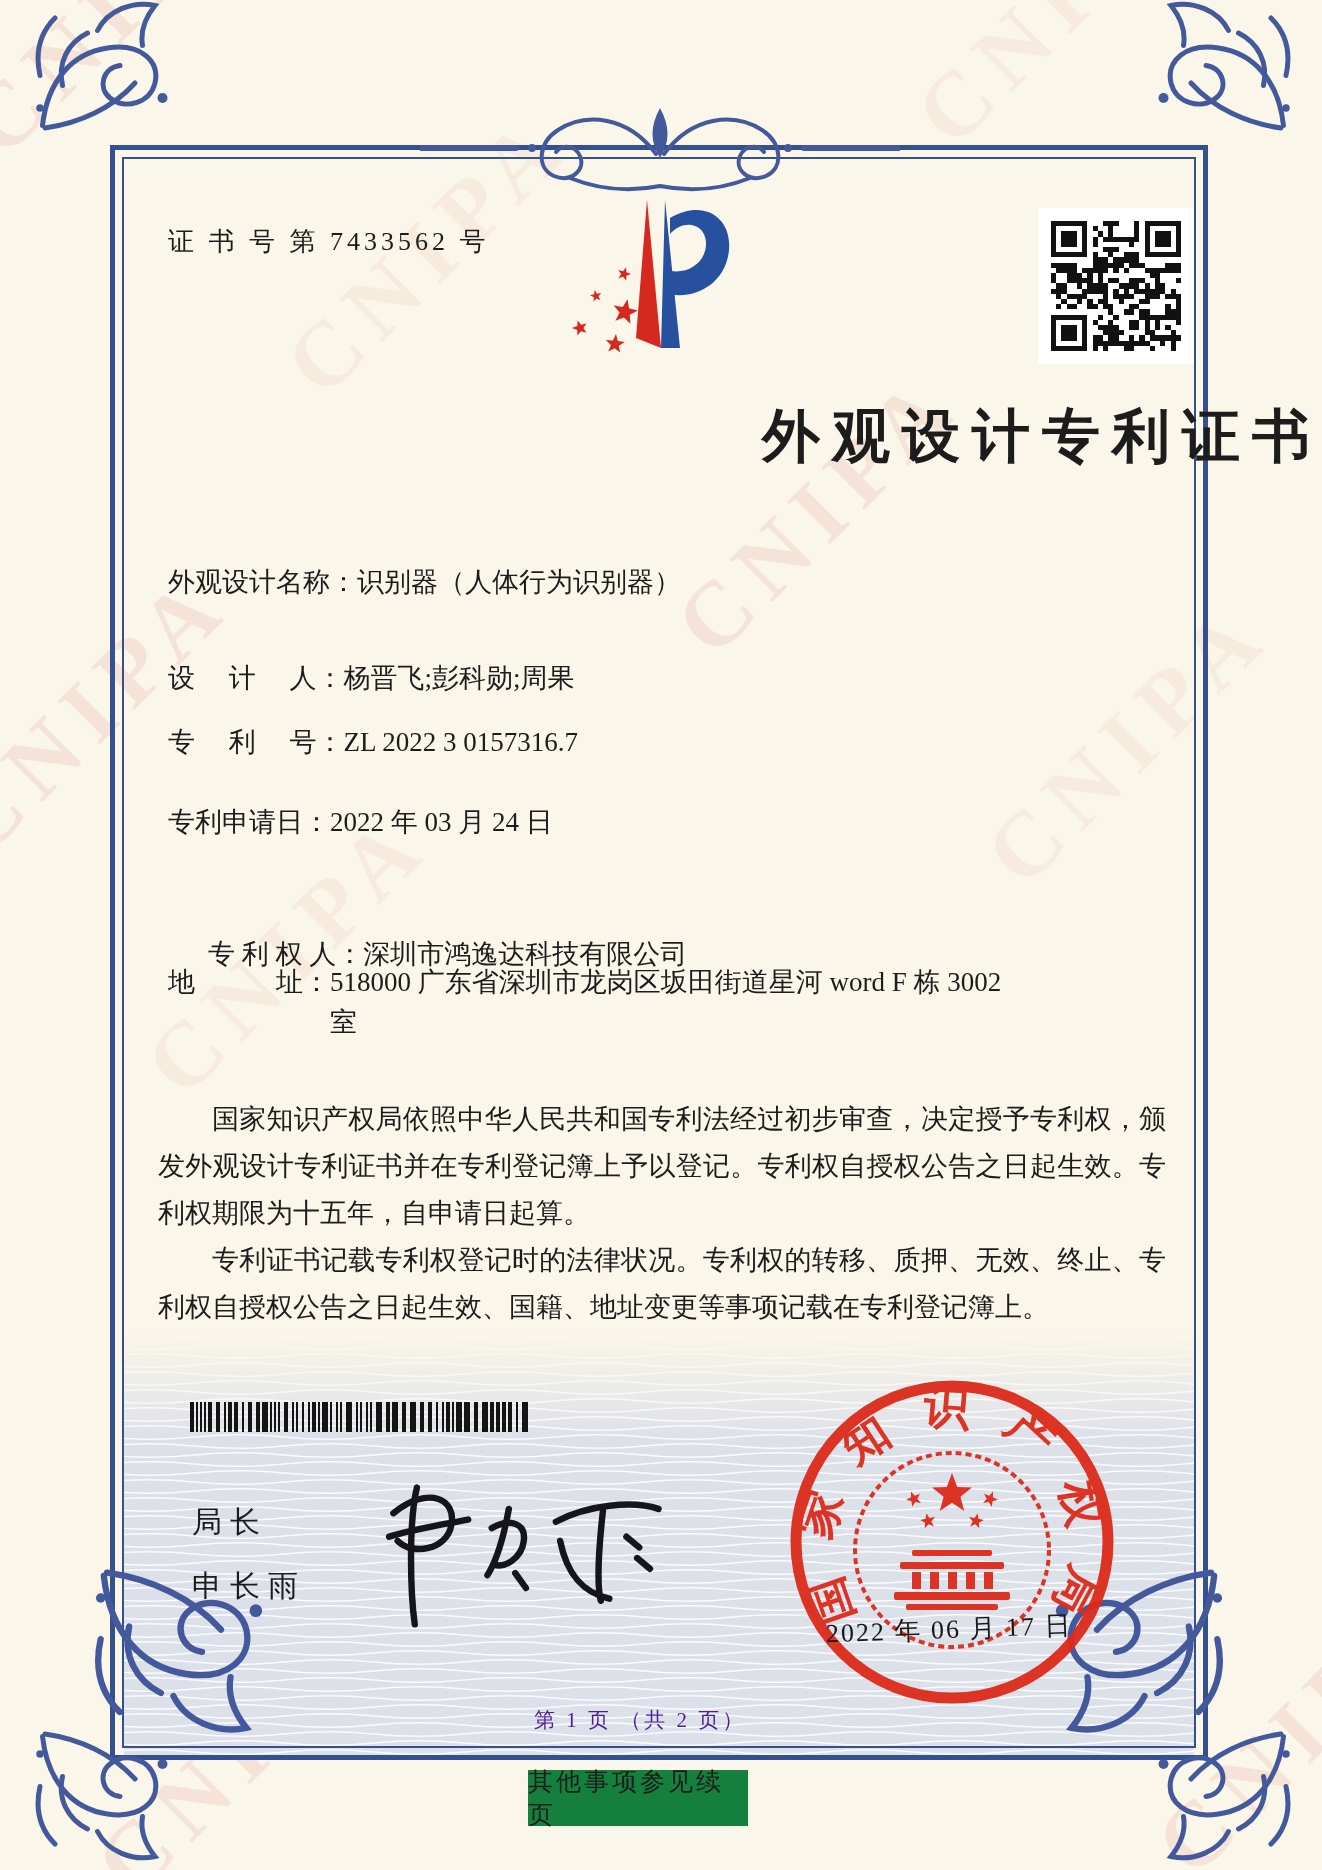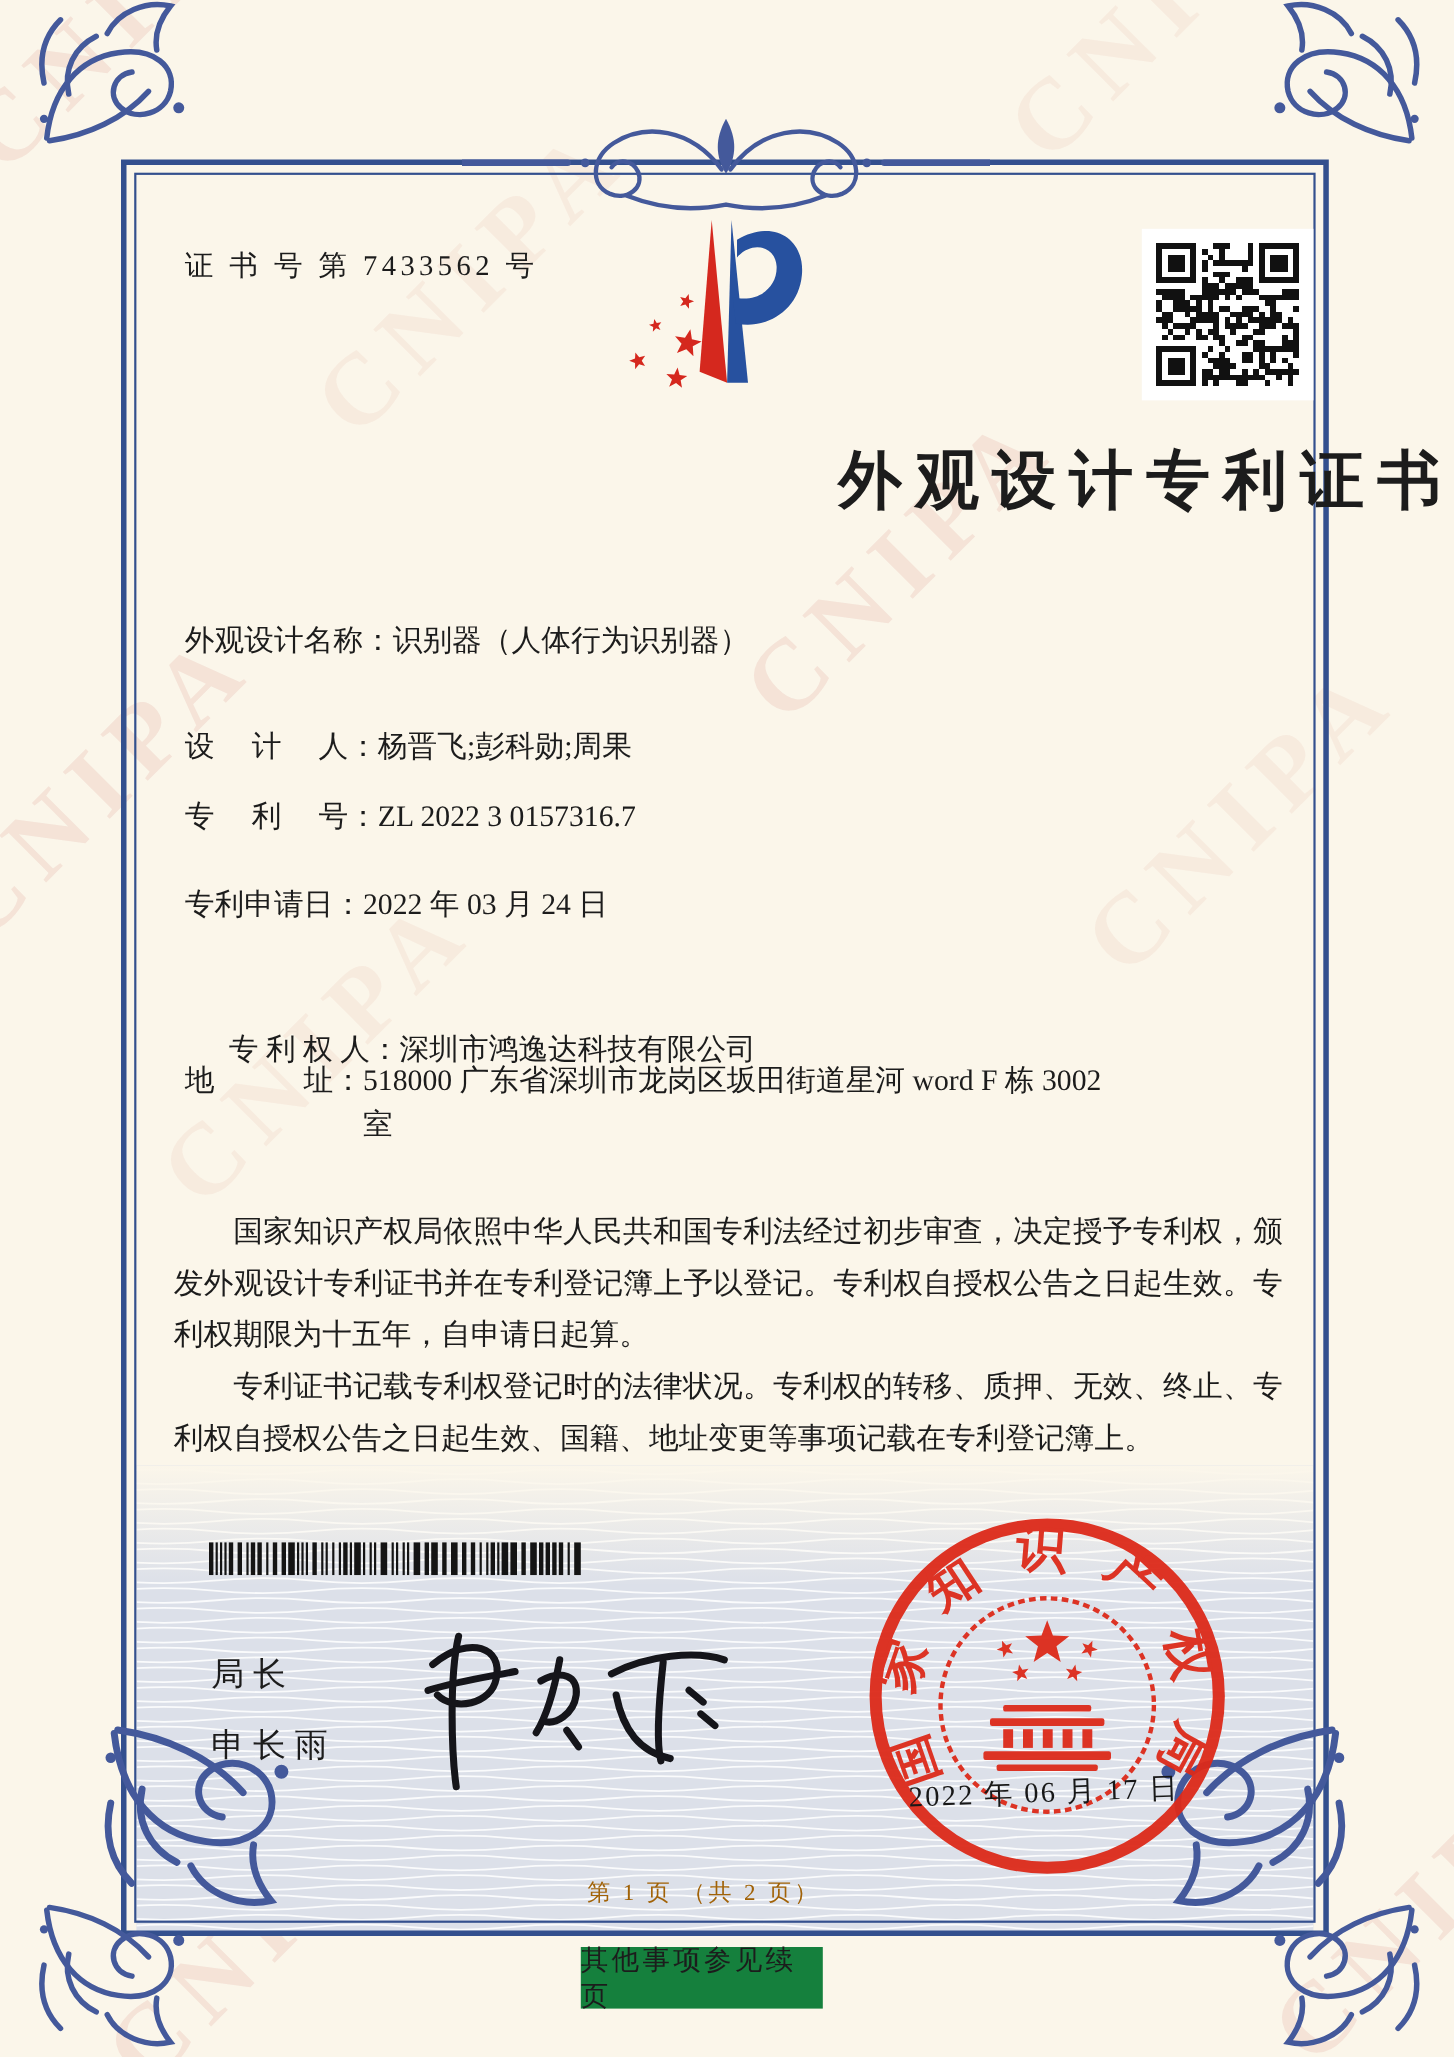--- a/index.html
+++ b/index.html
@@ -48,21 +48,21 @@
   .barcode{position:absolute; left:190px; top:1402px; z-index:4;}
   .signer-title{position:absolute; left:192px; top:1502px; font-size:30px; letter-spacing:8px;
     font-family:"Liberation Sans","DejaVu Sans",sans-serif; z-index:4;}
   .signer-name{position:absolute; left:192px; top:1566px; font-size:30px; letter-spacing:8px;
     font-family:"Liberation Sans","DejaVu Sans",sans-serif; z-index:4;}
   .signature{position:absolute; left:372px; top:1472px; z-index:4;}
   .seal{position:absolute; left:782px; top:1372px; z-index:5; opacity:.95;}
   .seal-date{position:absolute; left:826px; top:1612px; font-size:26px; letter-spacing:2px;
     color:#181818; transform:rotate(-2deg); z-index:6; white-space:nowrap;}
   .page-num{position:absolute; left:110px; top:1706px; width:1060px; text-align:center;
-    font-size:21px; letter-spacing:3px; z-index:4; color:#a16207;}
+    font-size:21px; letter-spacing:3px; z-index:4; color:#4c1d95;}
   .note-box{position:absolute; left:528px; top:1770px; width:220px; height:56px;
     background:#15803d; z-index:4; display:flex; align-items:center; justify-content:center;}
   .note-box span{font-size:25px; letter-spacing:3px;}
   
   .orn{position:absolute; color:#44599b; z-index:4;}
   svg{display:block;}
 </style>
 </head>
 <body>
 

